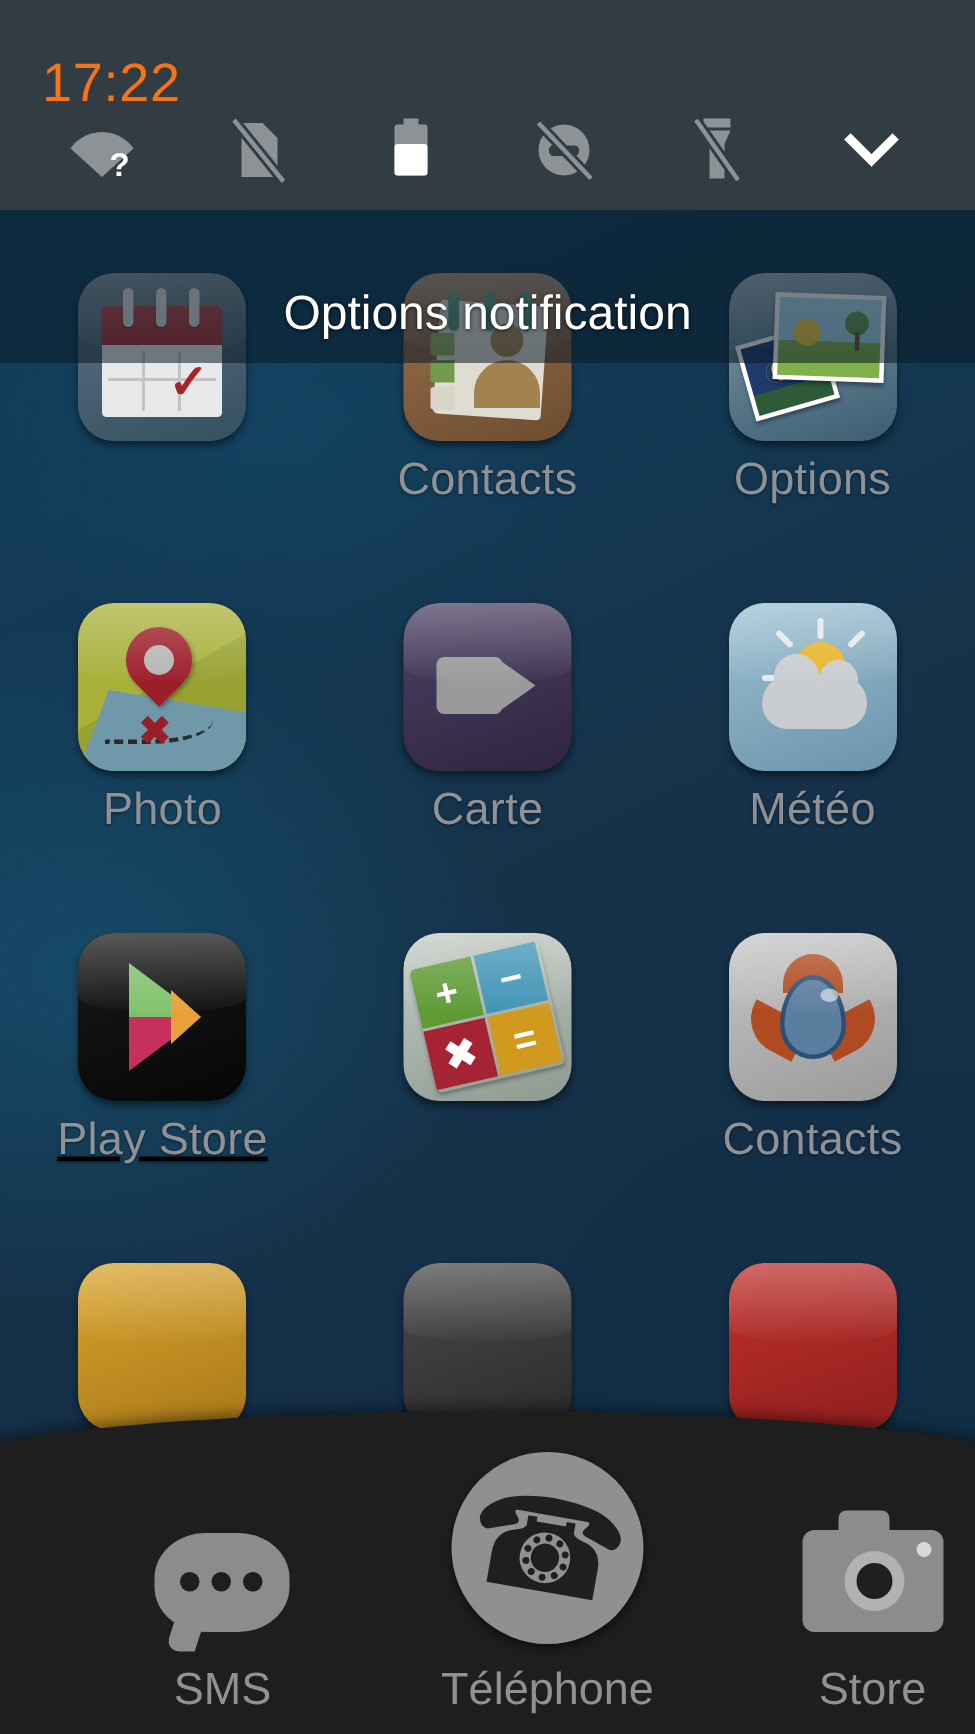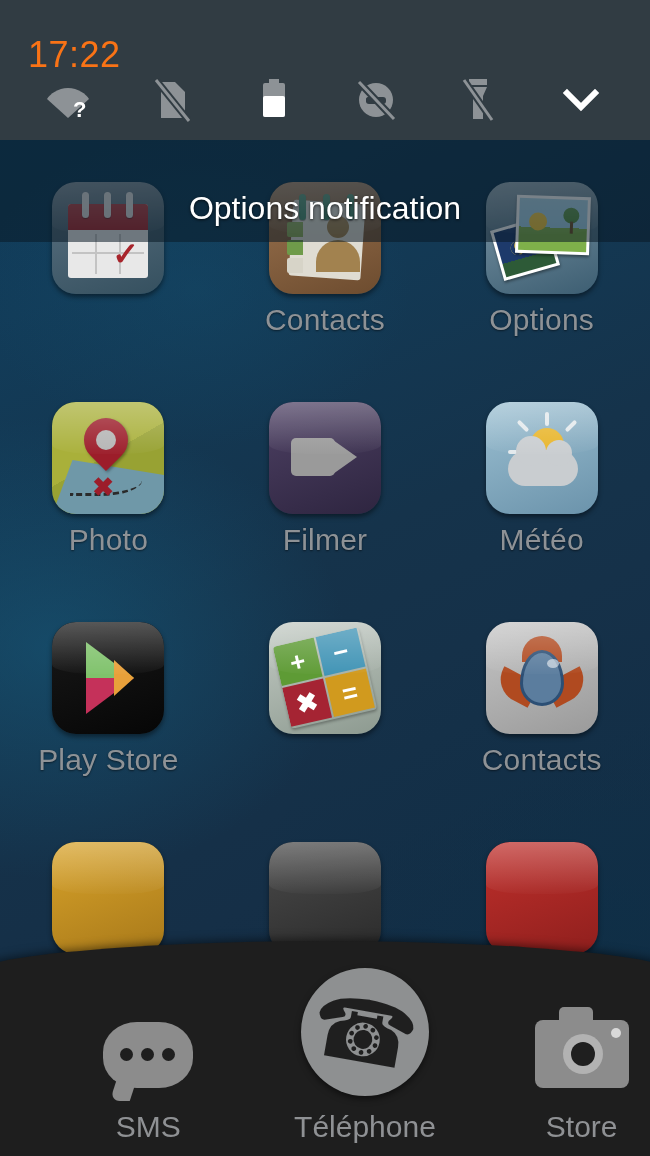--- a/index.html
+++ b/index.html
@@ -290,37 +290,37 @@
       </div>
       <div class="app-label">Photo</div>
     </div>
     <div class="app" style="margin-top:-50px;">
       <div class="icon-wrap">
         <div class="icon-sq ic-film">
             <div class="cam-body"></div>
             <div class="cam-lens"></div>
           </div>
       </div>
-      <div class="app-label">Filmer</div>
+      <div class="app-label">Carte</div>
     </div>
     <div class="app" style="margin-top:-50px;">
       <div class="icon-wrap">
         <div class="icon-sq ic-weather">
           <div class="w-ray" style="left:59px;top:10px;width:4px;height:14px;"></div>
           <div class="w-ray" style="left:30px;top:22px;width:14px;height:4px;transform:rotate(45deg);"></div>
           <div class="w-ray" style="left:78px;top:22px;width:14px;height:4px;transform:rotate(-45deg);"></div>
           <div class="w-ray" style="left:22px;top:48px;width:14px;height:4px;"></div>
           <div class="w-sun"></div>
           <div class="w-cloud"></div>
         </div>
       </div>
       <div class="app-label">Météo</div>
     </div>
 
-    <div class="app" style="margin-top:-50px;">
+    <div class="app" style="margin-top:-50px;text-decoration:underline;">
       <div class="icon-wrap">
         <div class="icon-sq ic-play">
           <div class="play-a"></div>
             <div class="play-b"></div>
             <div class="play-c"></div>
         </div>
       </div>
       <div class="app-label">Play Store</div>
     </div>
     <div class="app" style="margin-top:-50px;">

